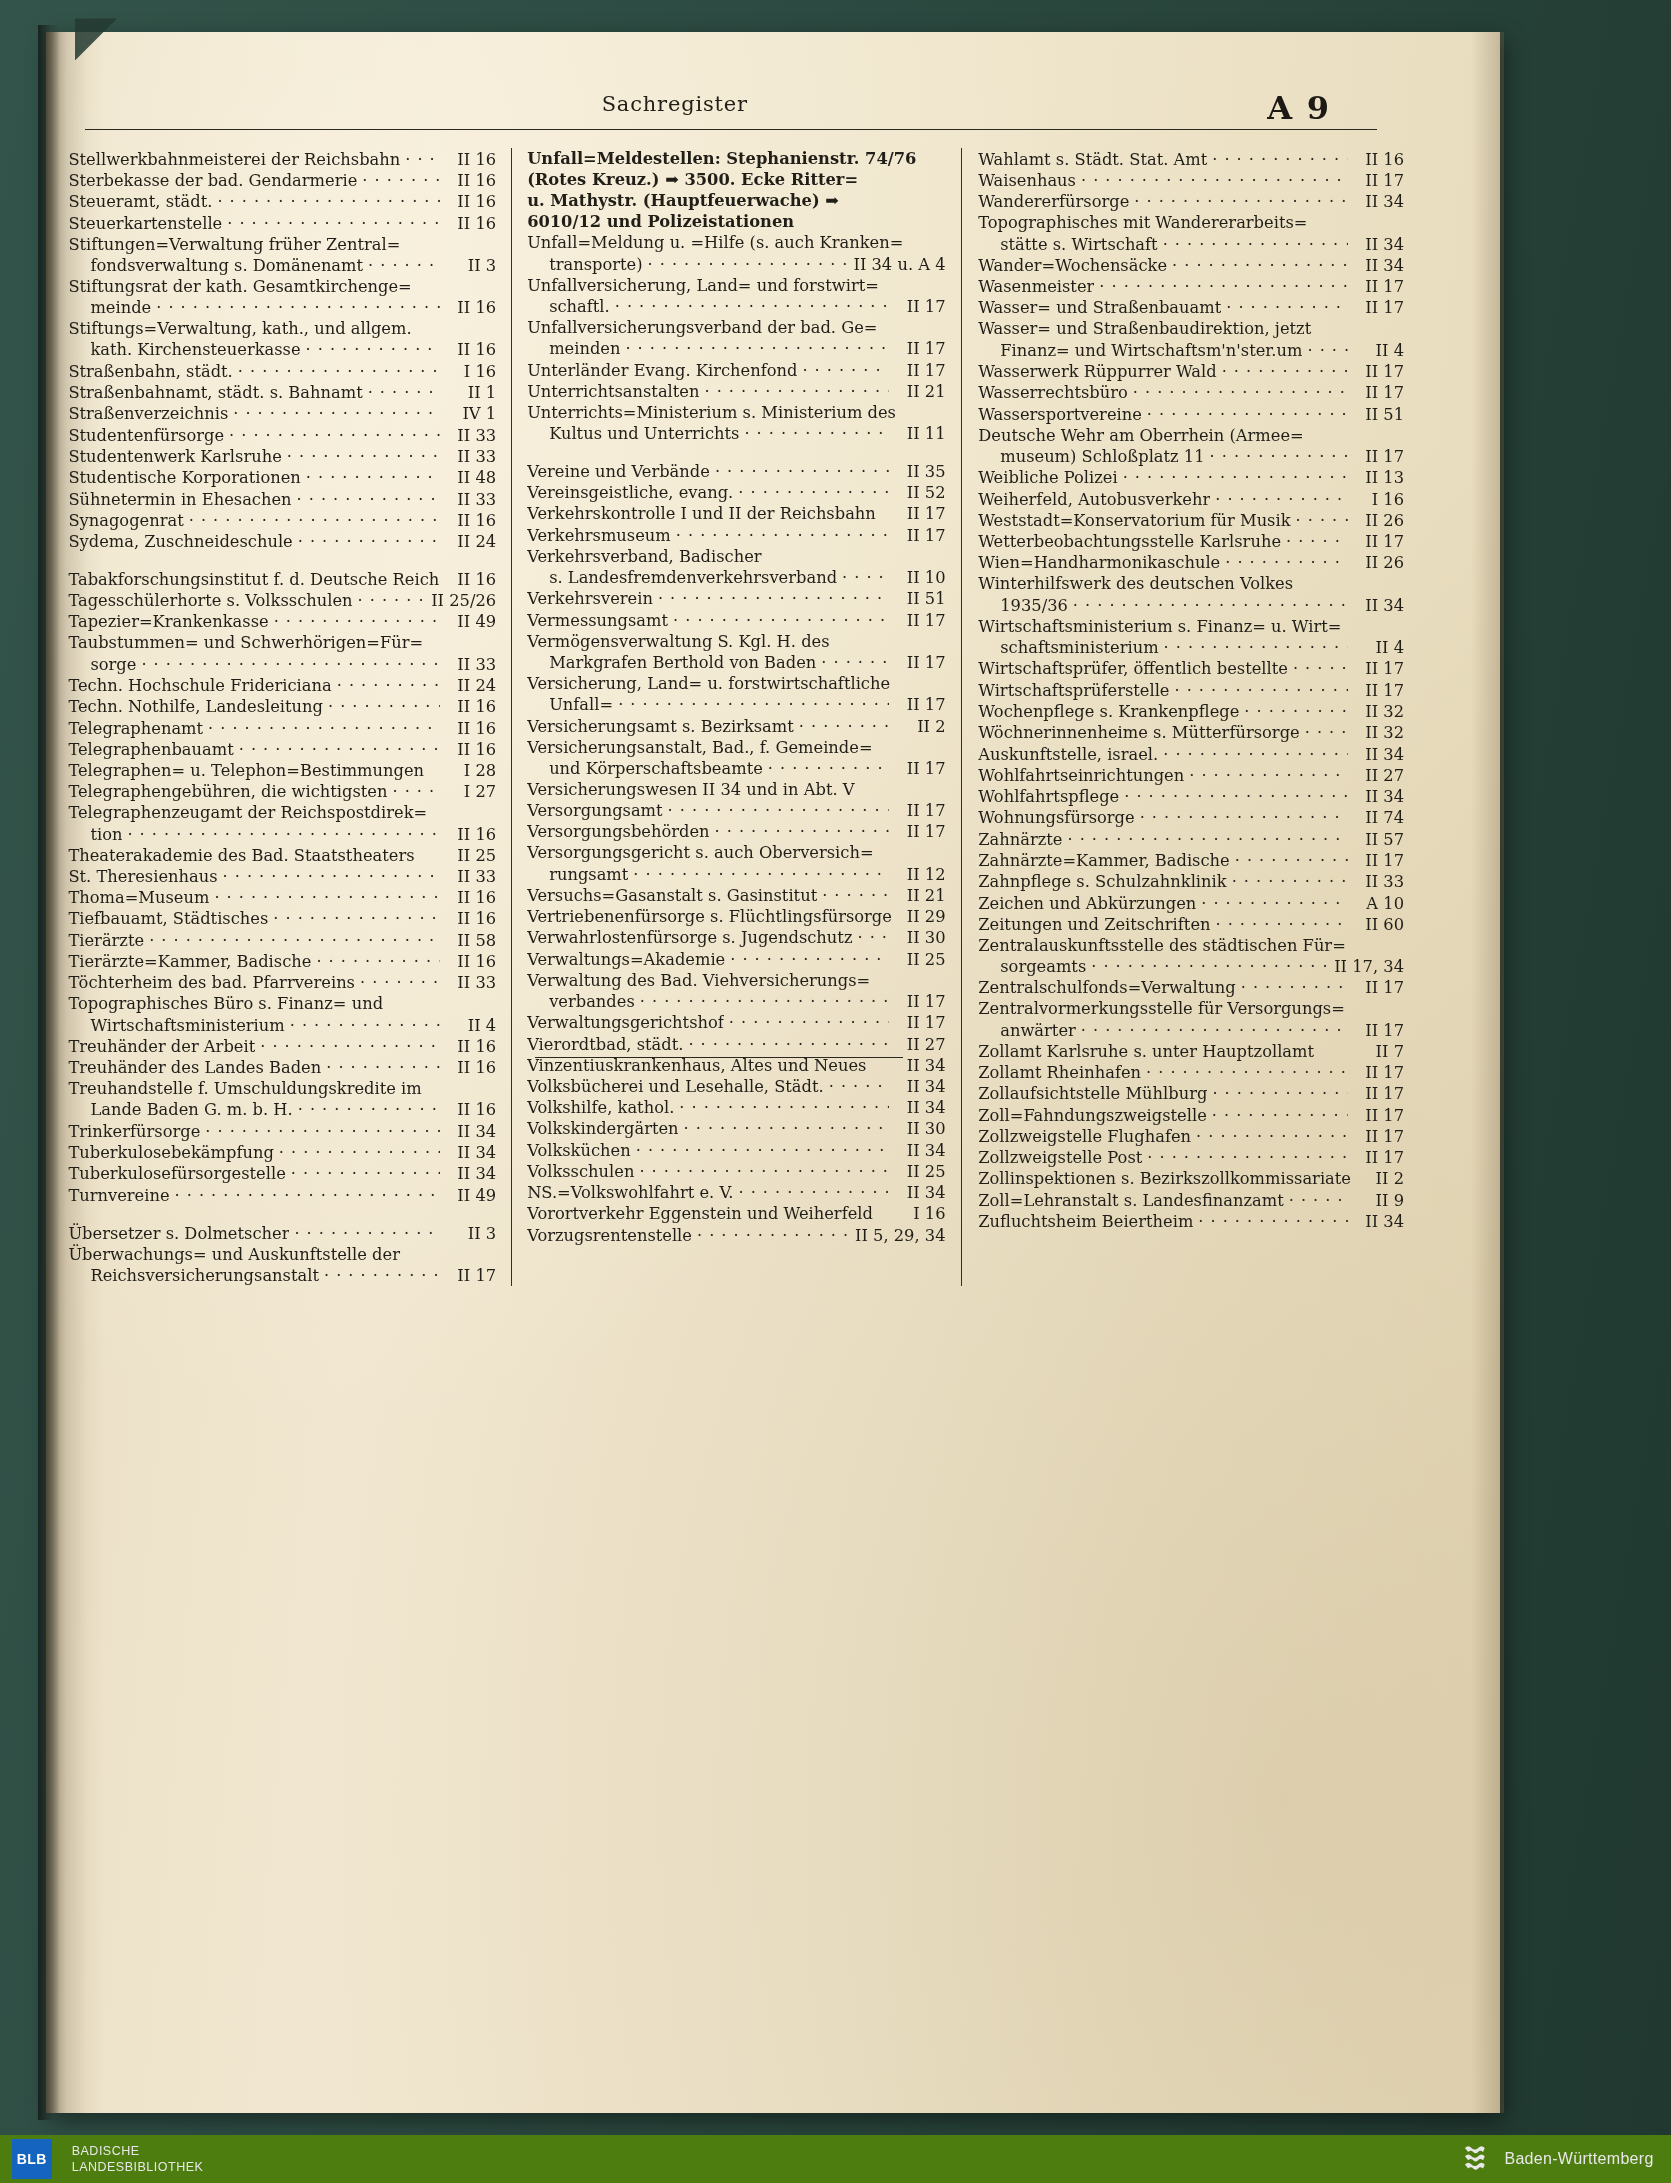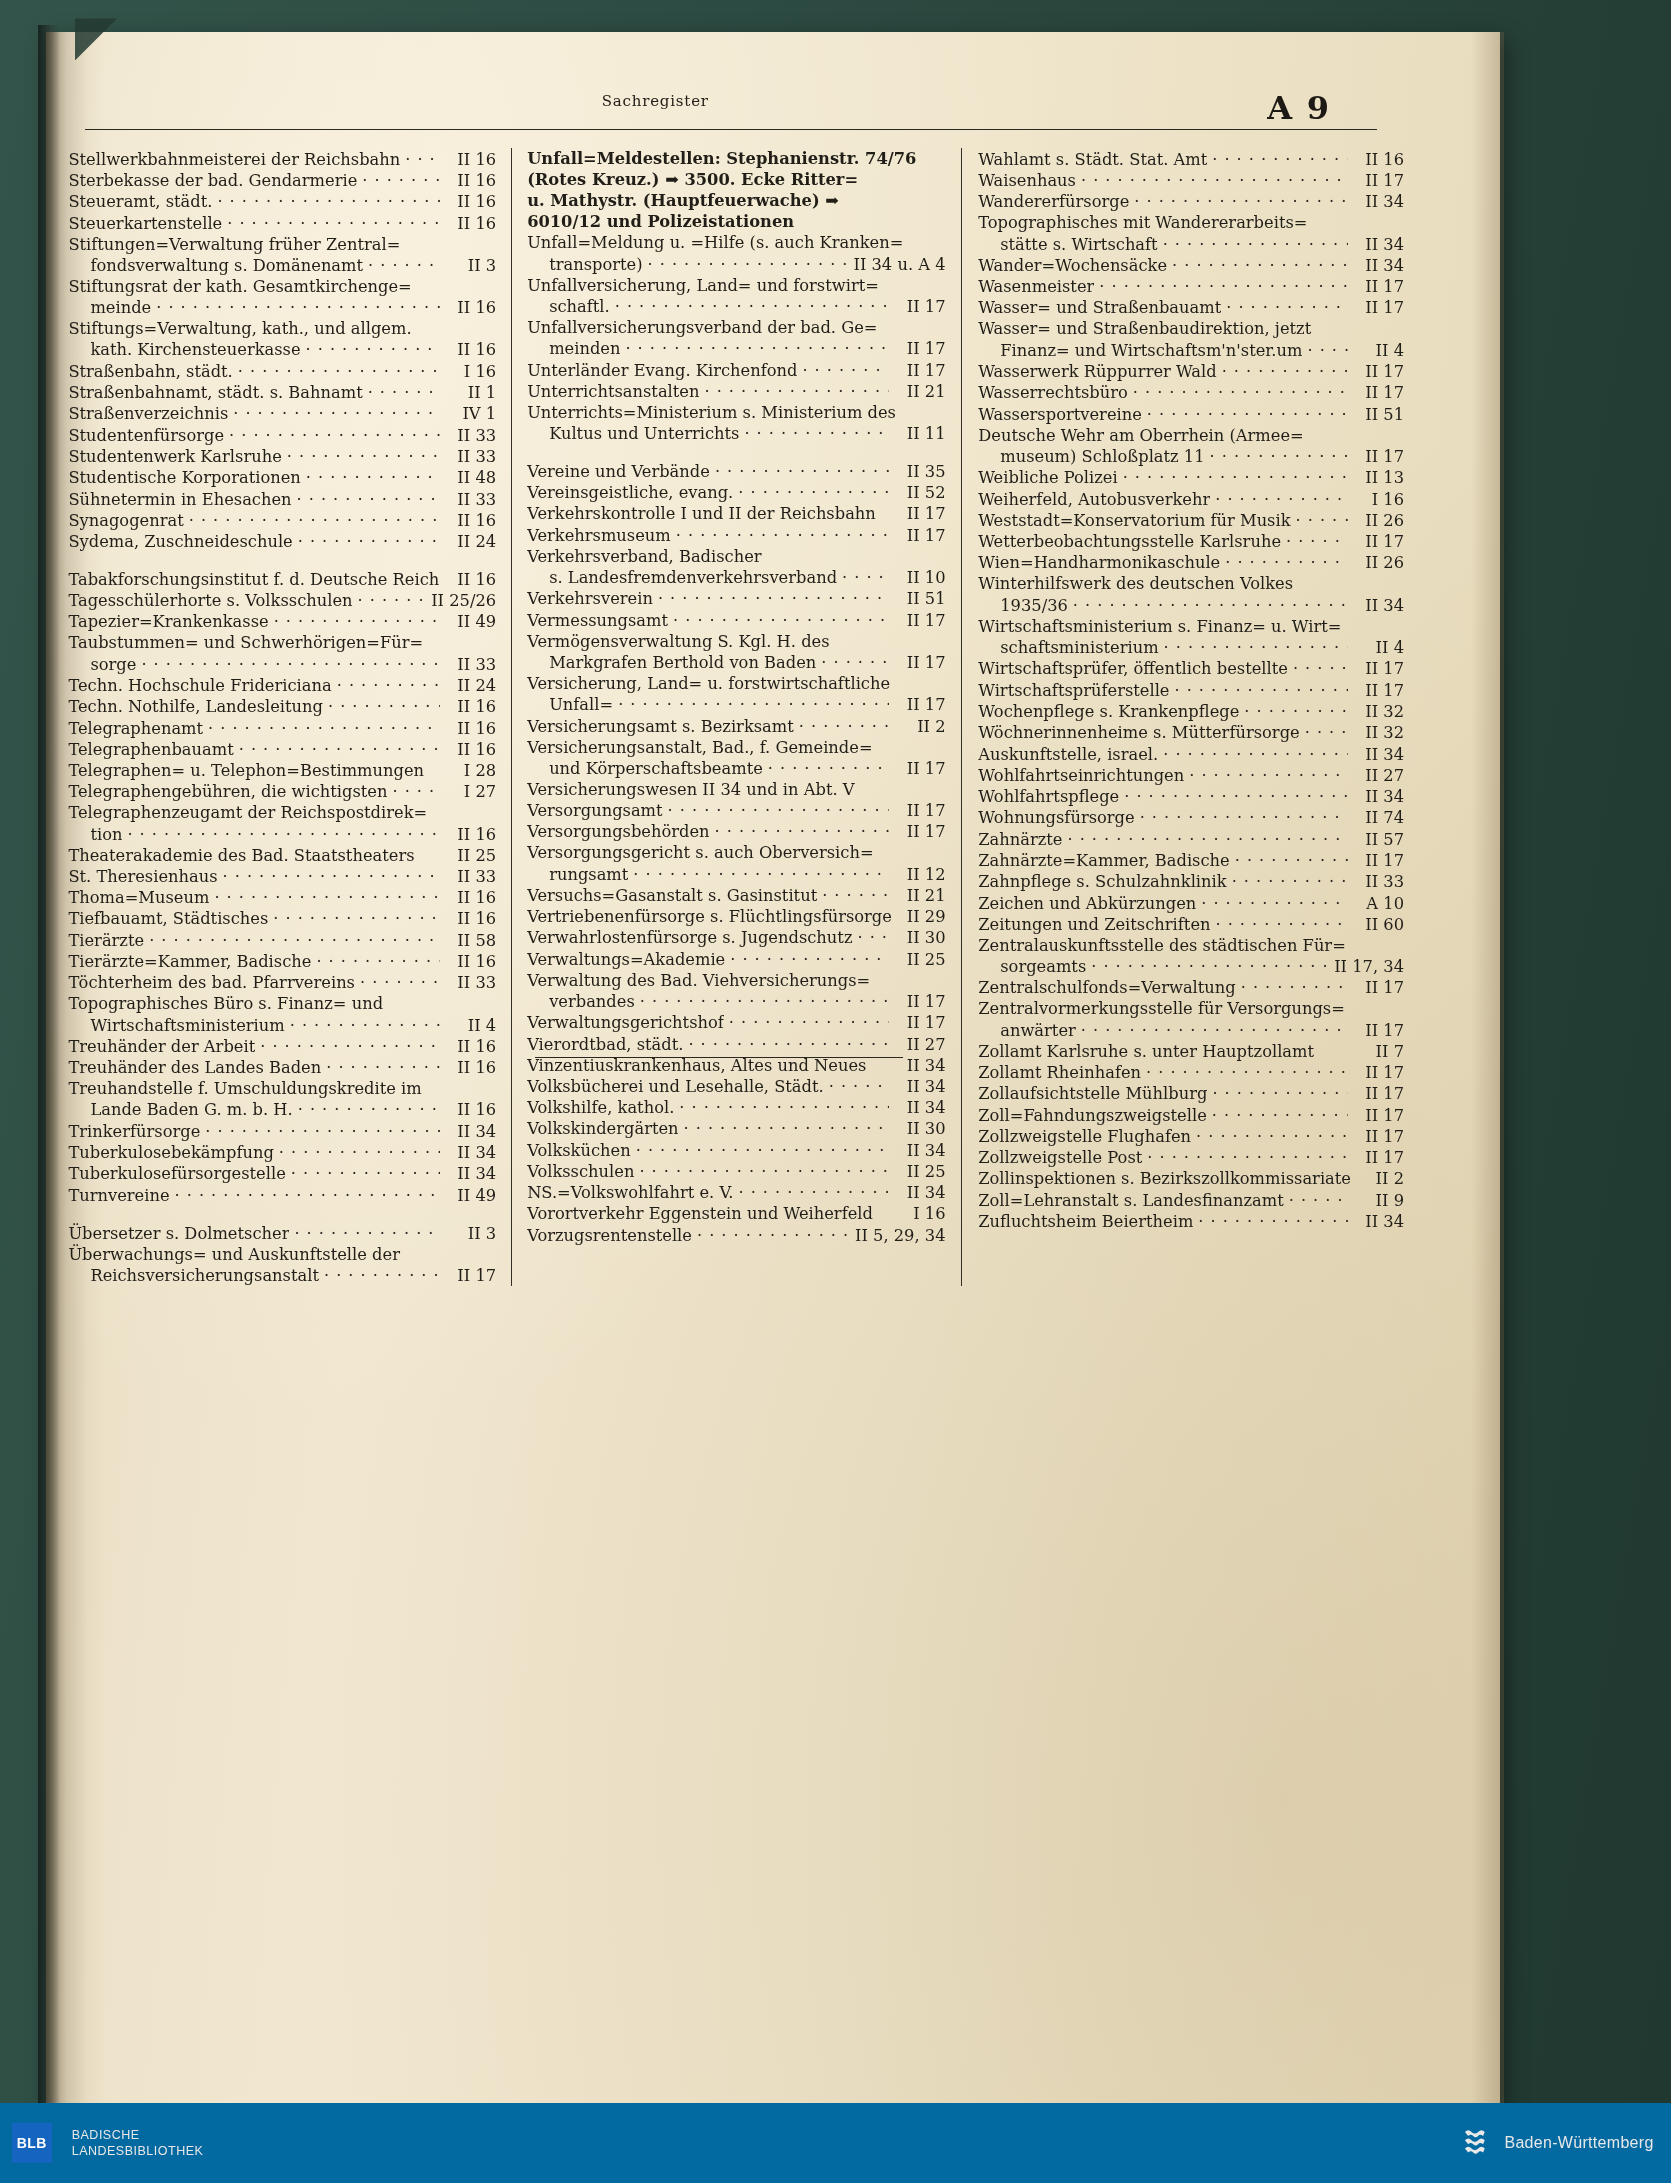--- a/index.html
+++ b/index.html
@@ -83,21 +83,21 @@
   .hdr {
     position: relative;
     height: 48px;
     margin-left: 16.7px;
     margin-right: 8.4px;
   }
   .hdr .title {
     position: absolute;
     left: 535px;
     top: 0;
-    font-size: 15px;
+    font-size: 21px;
     letter-spacing: 0.8px;
     color: #23201a;
   }
   .hdr .pageno {
     position: absolute;
     right: 65px;
     top: -3.3px;
     font-size: 32px;
     font-weight: bold;
     color: #1d1a15;
@@ -172,22 +172,22 @@
     width: 368px;
     border-top: 1.8px solid #2b2720;
   }
 
   
   #footer {
     position: absolute;
     left: 0;
     bottom: 0;
     width: 1672px;
-    height: 80px;
-    background: #0369a1;
+    height: 48px;
+    background: #4d7c0f;
     color: #e8e8e8;
     display: flex;
     align-items: center;
     justify-content: space-between;
   }
   .fl { display: flex; align-items: center; padding-left: 11.7px; }
   .blb-logo {
     width: 40px; height: 40px;
     background: #1565c0;
     color: #fff;

